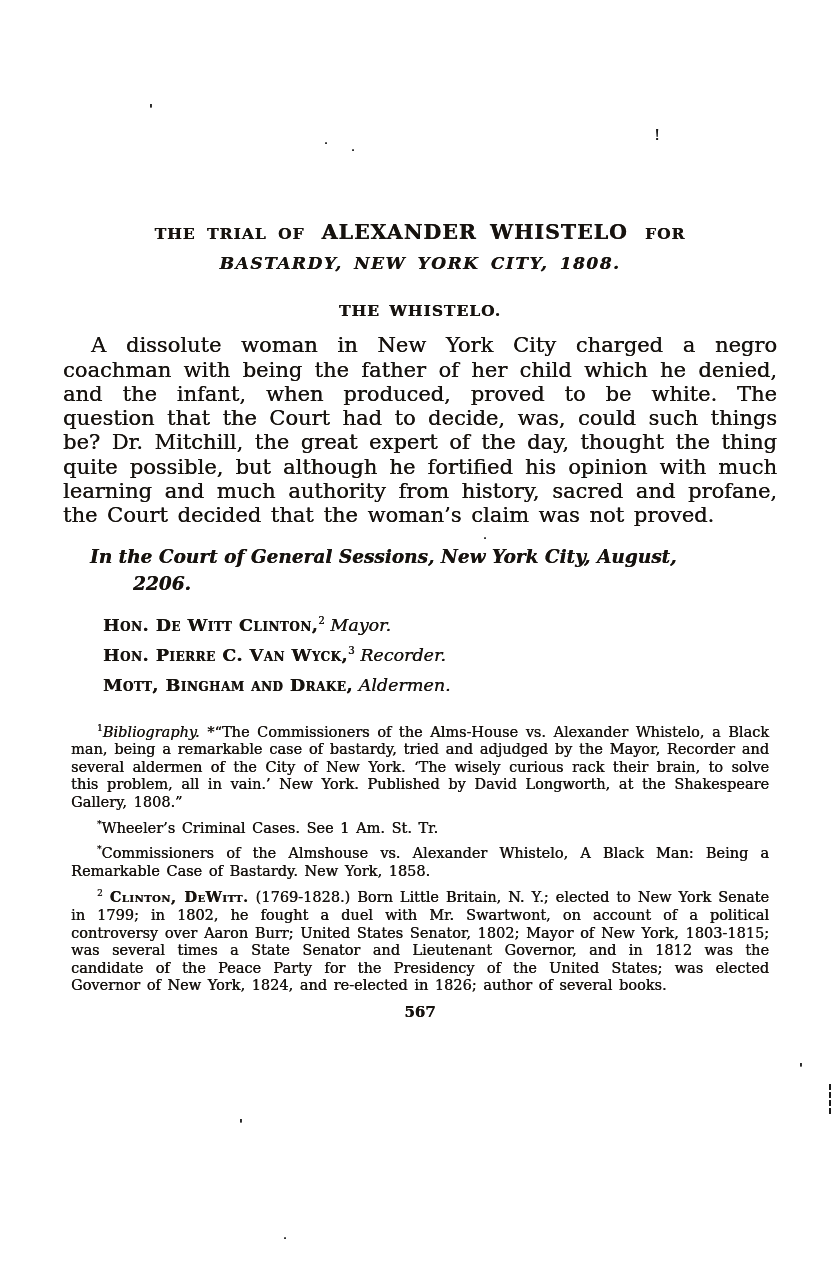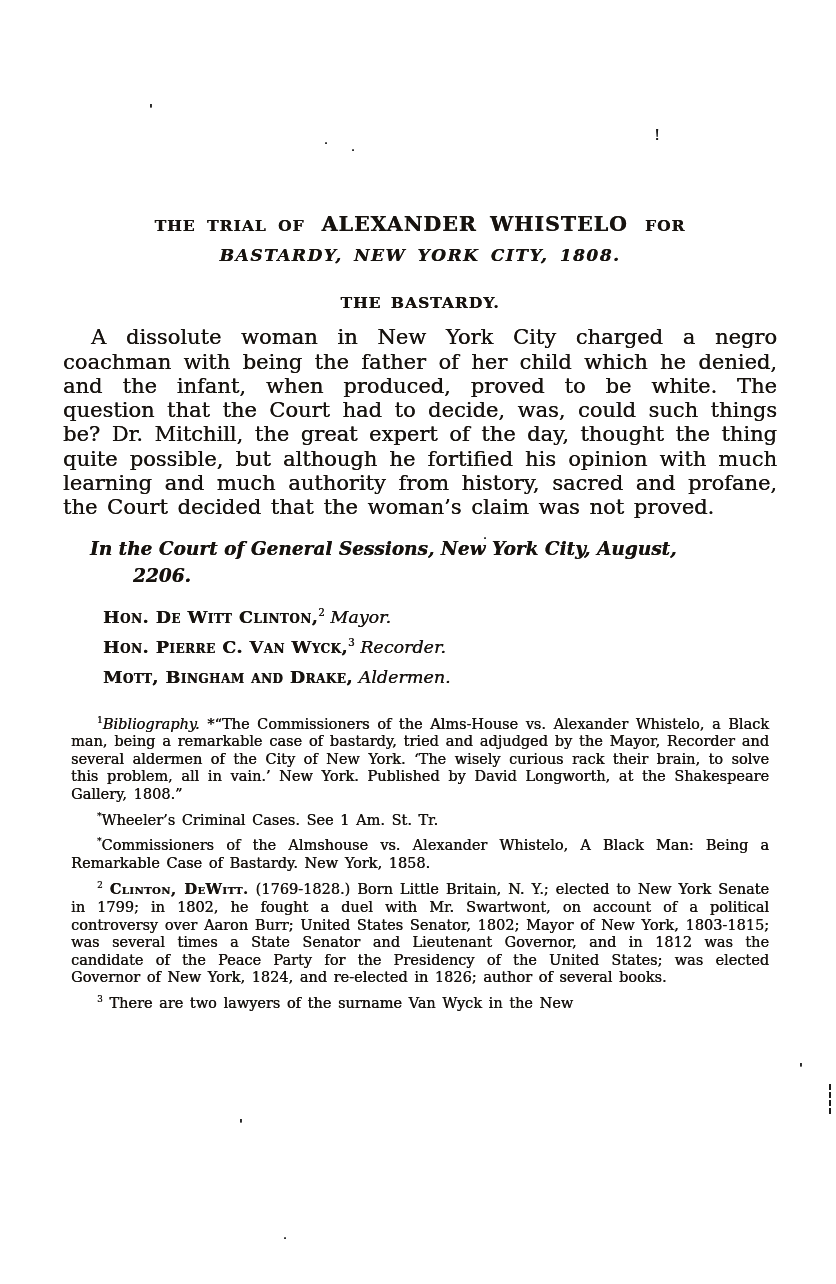--- a/index.html
+++ b/index.html
@@ -5,21 +5,21 @@
   html,body { margin:0; padding:0; background:#ffffff; }
   .page {
     position:relative;
     width:836px; height:1284px;
     background:#ffffff;
     color:#17130f;
     font-family:"DejaVu Serif", serif;
     overflow:hidden;
     text-shadow:0.3px 0 0 currentColor; 
   }
-  .content { position:absolute; left:63px; top:200px; width:714px; }
+  .content { position:absolute; left:63px; top:208px; width:714px; }
 
   
   .title { margin:0; text-align:center; font-weight:bold; line-height:1.25; }
   .t-line1 { display:block; letter-spacing:1px; word-spacing:5px; }
   .t-sm { font-size:15.5px; }
   .t-lg { font-size:20.5px; }
   .t-line2 { display:block; font-size:17px; letter-spacing:1.5px; word-spacing:4px; margin-top:5px;font-style:italic; }
 
   
   .sec-heading {
@@ -90,44 +90,44 @@
 
     <h1 class="title">
       <span class="t-line1">
         <span class="t-sm">THE TRIAL OF</span>
         <span class="t-lg">ALEXANDER WHISTELO</span>
         <span class="t-sm">FOR</span>
       </span>
       <span class="t-line2">BASTARDY, NEW YORK CITY, 1808.</span>
     </h1>
 
-    <h2 class="sec-heading">THE BASTARDY.</h2>
+    <h2 class="sec-heading">THE WHISTELO.</h2>
 
     <p class="body-para">A dissolute woman in New York City charged a negro coachman with being the father of her child which he denied, and the infant, when produced, proved to be white. The question that the Court had to decide, was, could such things be? Dr. Mitchill, the great expert of the day, thought the thing quite possible, but although he fortified his opinion with much learning and much authority from history, sacred and profane, the Court decided that the woman’s claim was not proved.</p>
 
 
     <p class="court-line">
       <span>In the Court of General Sessions, New York City, August,</span>
       <span class="court-line2">2206.</span>
     </p>
 
     <div class="judges">
       <div class="judge-row"><span class="sc">Hon. De Witt Clinton,</span><sup class="note">2</sup> <span class="judge-role">Mayor.</span></div>
       <div class="judge-row"><span class="sc">Hon. Pierre C. Van Wyck,</span><sup class="note">3</sup> <span class="judge-role">Recorder.</span></div>
       <div class="judge-row"><span class="sc">Mott, Bingham and Drake,</span><sup class="note"></sup> <span class="judge-role">Aldermen.</span></div>
     </div>
 
     <div class="footnotes">
       <p class="fn"><sup>1</sup><i>Bibliography.</i> <span>*“The Commissioners of the Alms-House vs. Alexander Whistelo, a Black man, being a remarkable case of bastardy, tried and adjudged by the Mayor, Recorder and several aldermen of the City of New York. ‘The wisely curious rack their brain, to solve this problem, all in vain.’ New York. Published by David Longworth, at the Shakespeare Gallery, 1808.”</span></p>
       <p class="fn"><sup>*</sup><span>Wheeler’s Criminal Cases. See 1 Am. St. Tr.</span></p>
       <p class="fn"><sup>*</sup><span>Commissioners of the Almshouse vs. Alexander Whistelo, A Black Man: Being a Remarkable Case of Bastardy. New York, 1858.</span></p>
       <p class="fn"><sup>2</sup> <span class="sc">Clinton, DeWitt.</span> <span>(1769-1828.) Born Little Britain, N. Y.; elected to New York Senate in 1799; in 1802, he fought a duel with Mr. Swartwont, on account of a political controversy over Aaron Burr; United States Senator, 1802; Mayor of New York, 1803-1815; was several times a State Senator and Lieutenant Governor, and in 1812 was the candidate of the Peace Party for the Presidency of the United States; was elected Governor of New York, 1824, and re-elected in 1826; author of several books.</span></p>
-      <p class="fn"><sup>3</sup> <span>There are two lawyers of the surname Van Wyck in the New</span></p>
     </div>
 
+    <div class="page-number">567</div>
 
   </div>
 
   <span class="art art-speck-tl">'</span>
   <span class="art art-dot-a">.</span>
   <span class="art art-dot-b">.</span>
   <span class="art art-exclam">!</span>
   <span class="art art-dot-mid">.</span>
   <span class="art art-comma-left">'</span>
   <span class="art art-comma-right">'</span>

